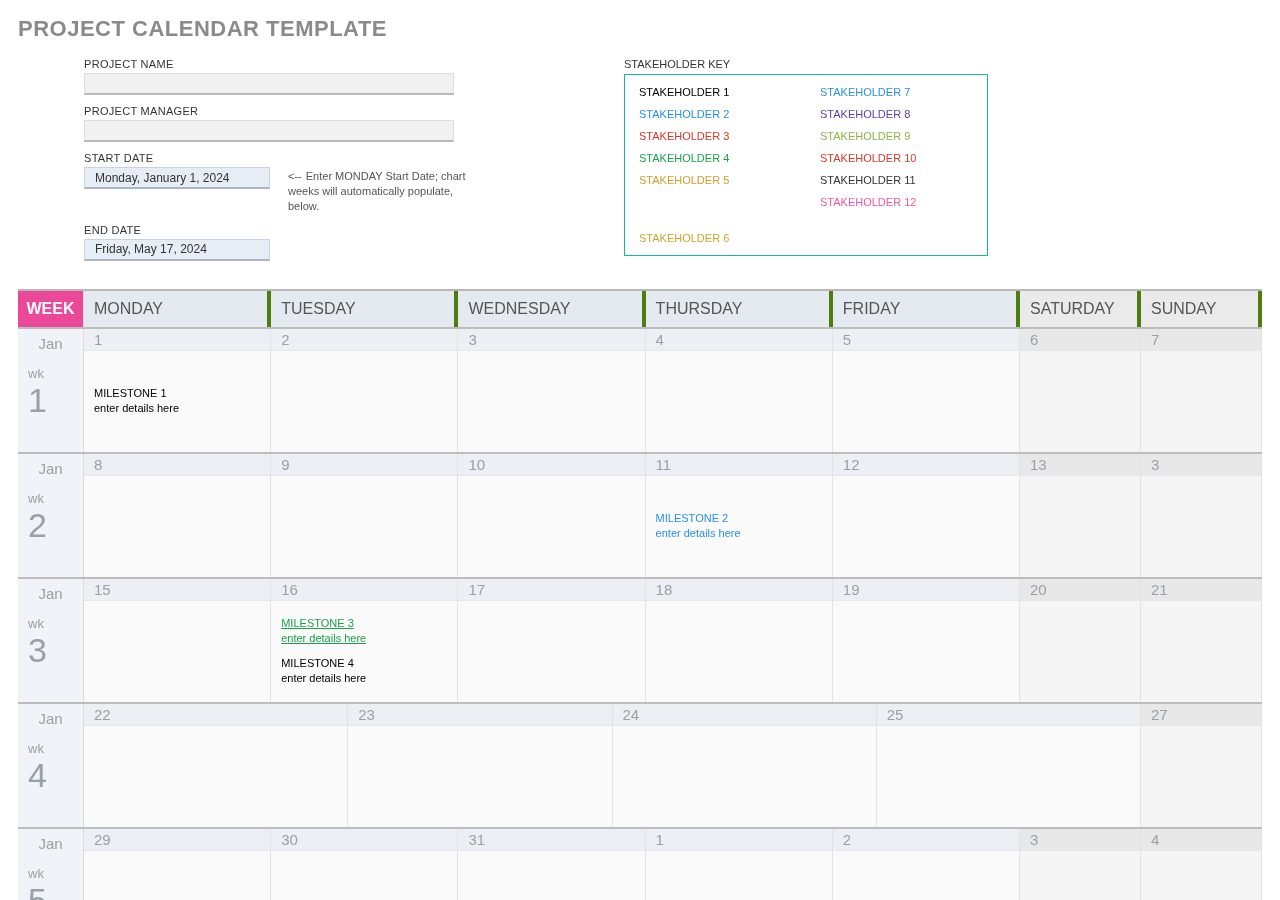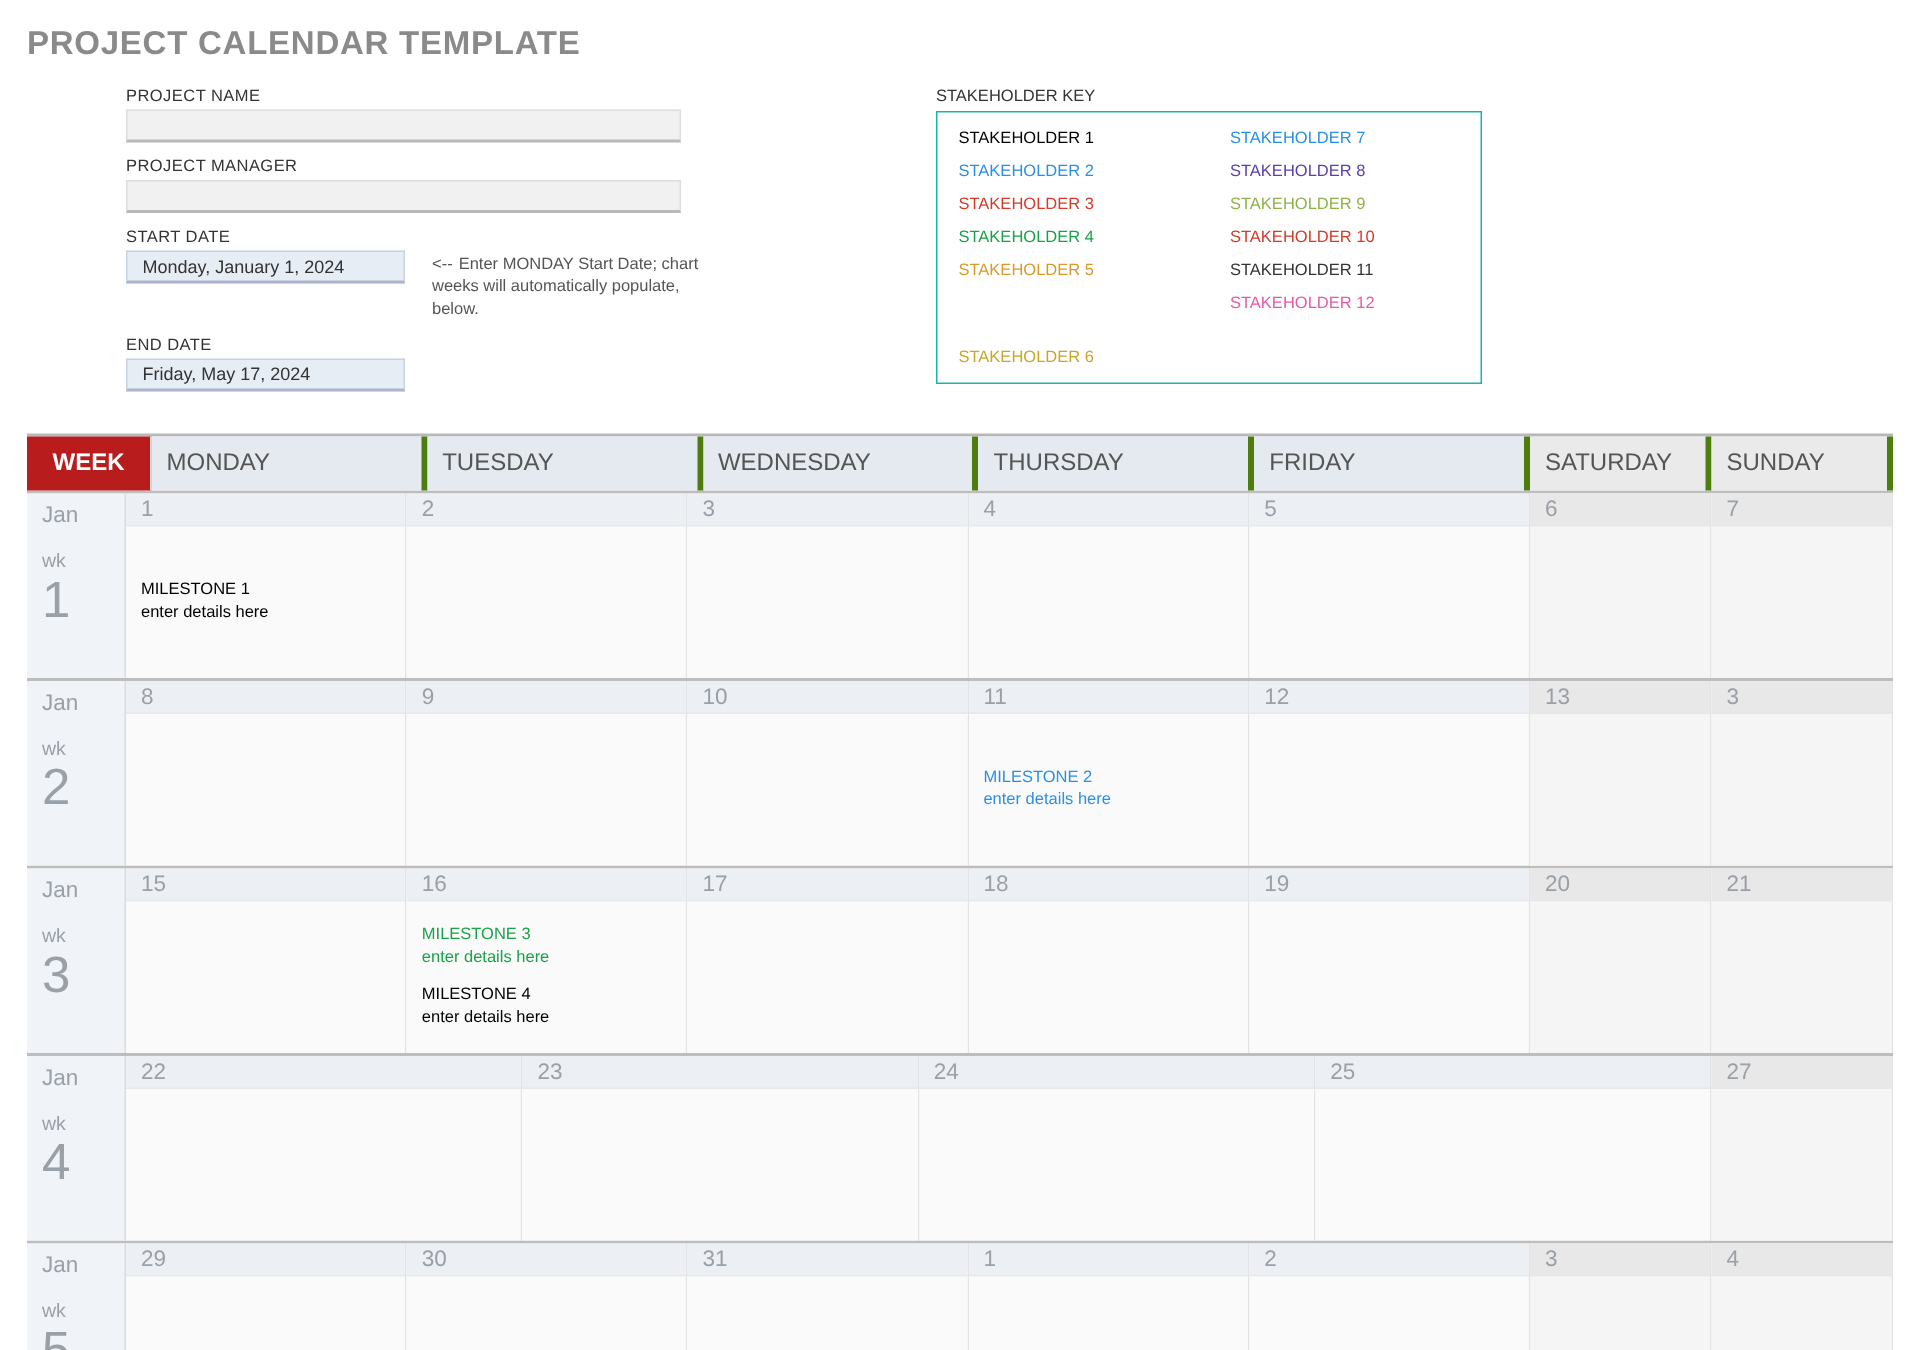--- a/index.html
+++ b/index.html
@@ -75,22 +75,22 @@
   
   .cal {
     margin-top: 4px;
     border-top: 2px solid #b8b8b8;
   }
   .hdr-row {
     display:flex;
     height: 36px;
   }
   .hdr-week {
-    width: 83px;
-    background: #b91c1c;
+    width: 66px;
+    background: #ec4899;
     color:#fff;
     font-weight:700;
     font-size: 16px;
     display:flex;
     align-items:center;
     justify-content:center;
     border-right:1px solid #dcdcdc;
   }
   .hdr-day {
     flex: 1 1 0;
@@ -110,21 +110,21 @@
     height: 125px;
   }
   .wk-cell {
     width:66px;
     background:#f0f3f8;
     border-right:1px solid #dcdcdc;
     display:flex;
     flex-direction:column;
     padding:6px 10px;
   }
-  .wk-month { font-size:15px; color:#9aa0a8; }
+  .wk-month { font-size:15px; color:#9aa0a8;text-align:center; }
   .wk-lbl   { font-size:13px; color:#9aa0a8; margin-top:14px; }
   .wk-num   { font-size:34px; color:#9aa0a8; font-weight:300; line-height:1; margin-top:2px;}
   .day {
     border-right:1px solid #e3e3e3;
     display:flex;
     flex-direction:column;
   }
   .day.weekday { flex: 1 1 0; }
   .day.weekend { flex: 0 0 121px; background:#f5f5f5;}
   .daynum-bar {
@@ -307,21 +307,21 @@
           <div class="wk-lbl">wk</div>
           <div class="wk-num">3</div>
         </div>
         <div class="day weekday">
           <div class="daynum-bar">15</div>
           <div class="day-body"></div>
         </div>
         <div class="day weekday">
           <div class="daynum-bar">16</div>
           <div class="day-body">
-            <div class="milestone" style="color: rgb(26, 162, 74);">
+            <div class="milestone" style="color: rgb(26, 162, 74); text-decoration: underline;">
               <div class="ms-title">MILESTONE 3</div>
               <div class="ms-sub">enter details here</div>
             </div>
             <div class="milestone" style="color: rgb(0, 0, 0);">
               <div class="ms-title">MILESTONE 4</div>
               <div class="ms-sub">enter details here</div>
             </div>
           </div>
         </div>
         <div class="day weekday">

